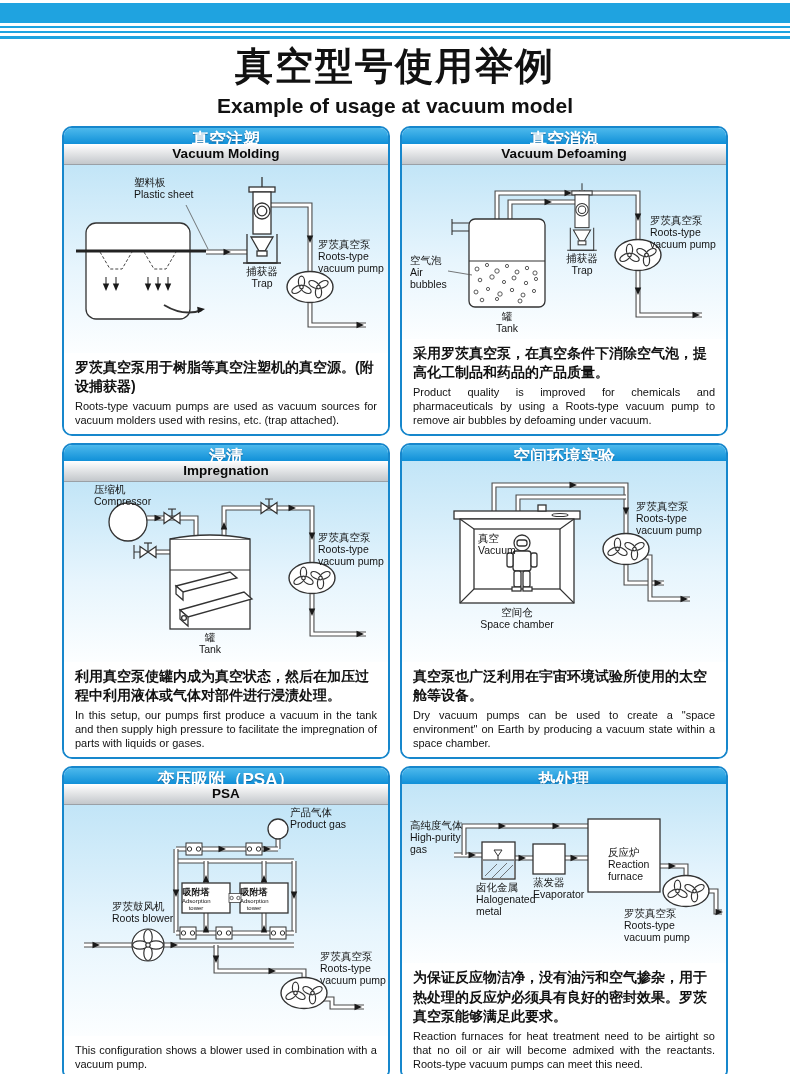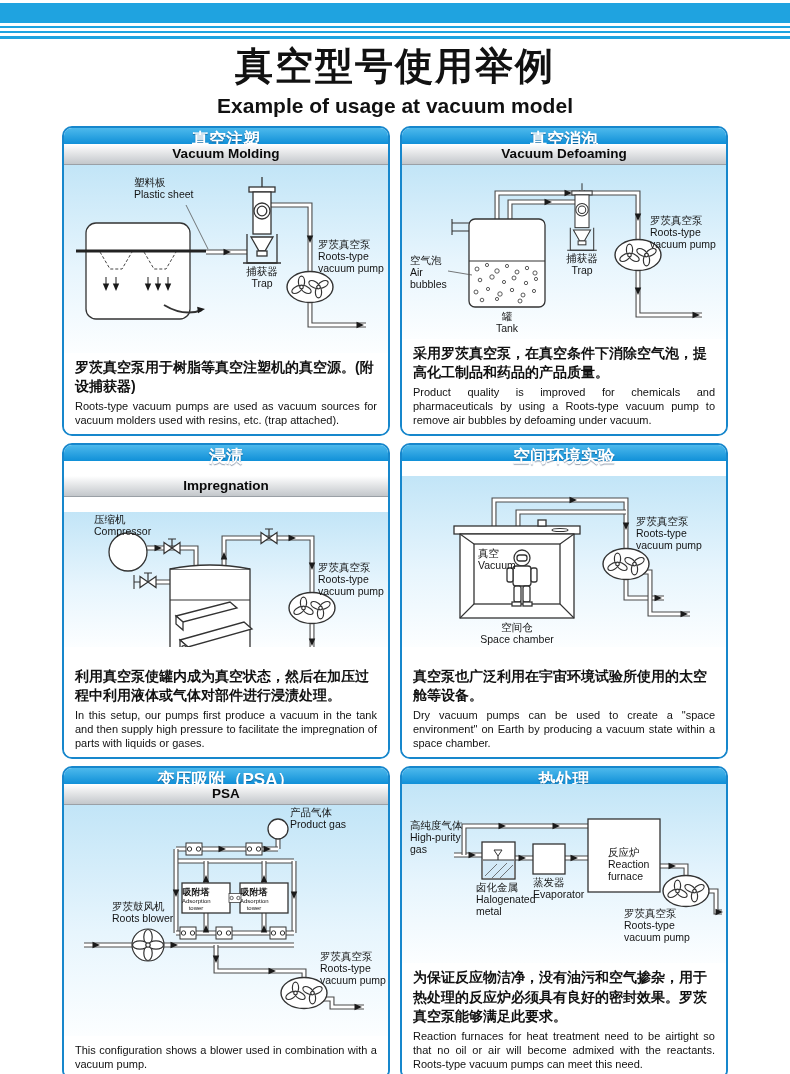--- a/index.html
+++ b/index.html
@@ -14,21 +14,21 @@
   .stripe.thick{height:3.5px;}
   
   .page-title{margin:2px 0 0;text-align:center;font-size:38px;font-weight:bold;letter-spacing:2px;}
   .page-subtitle{margin:2px 0 8px;text-align:center;font-size:21px;font-weight:bold;}
   
   .grid{margin:0 62px;display:grid;grid-template-columns:328px 328px;column-gap:10px;row-gap:7px;}
   .panel{
     border:2px solid #1787cc;border-radius:10px;overflow:hidden;background:#fff;
     display:flex;flex-direction:column;
   }
-  .r1{height:306px;} .r2{height:312px;gap:15px;} .r3{height:310px;}
+  .r1{height:306px;} .r2{height:312px;} .r3{height:310px;}
   .bar-cn{
     height:16px;line-height:24px;text-align:center;color:#fff;font-weight:bold;font-size:17px;
     background:linear-gradient(#4db9ec,#1090d8);text-shadow:0 1px 1px rgba(0,30,70,.45);
   }
   .bar-en{
     height:20px;line-height:20px;text-align:center;color:#0a0a0a;font-weight:bold;font-size:13.5px;
     background:linear-gradient(#ffffff,#c3c7cb);border-bottom:1px solid #9aa0a6;
   }
   .panel-body{
     flex:1;position:relative;overflow:hidden;

